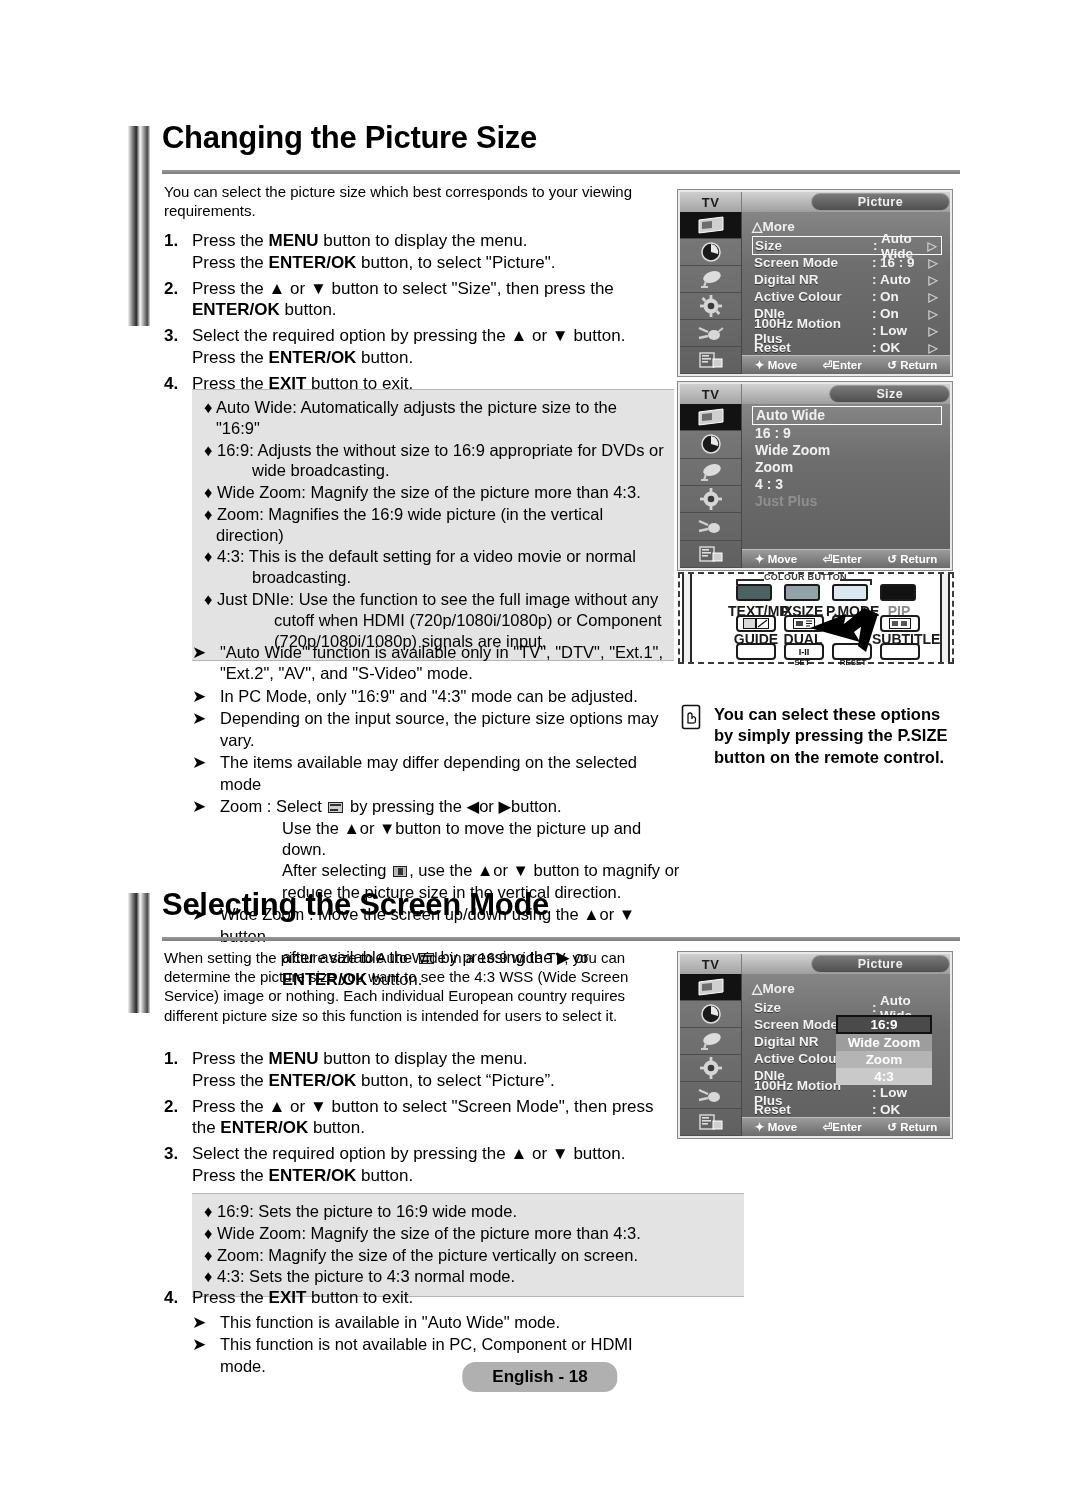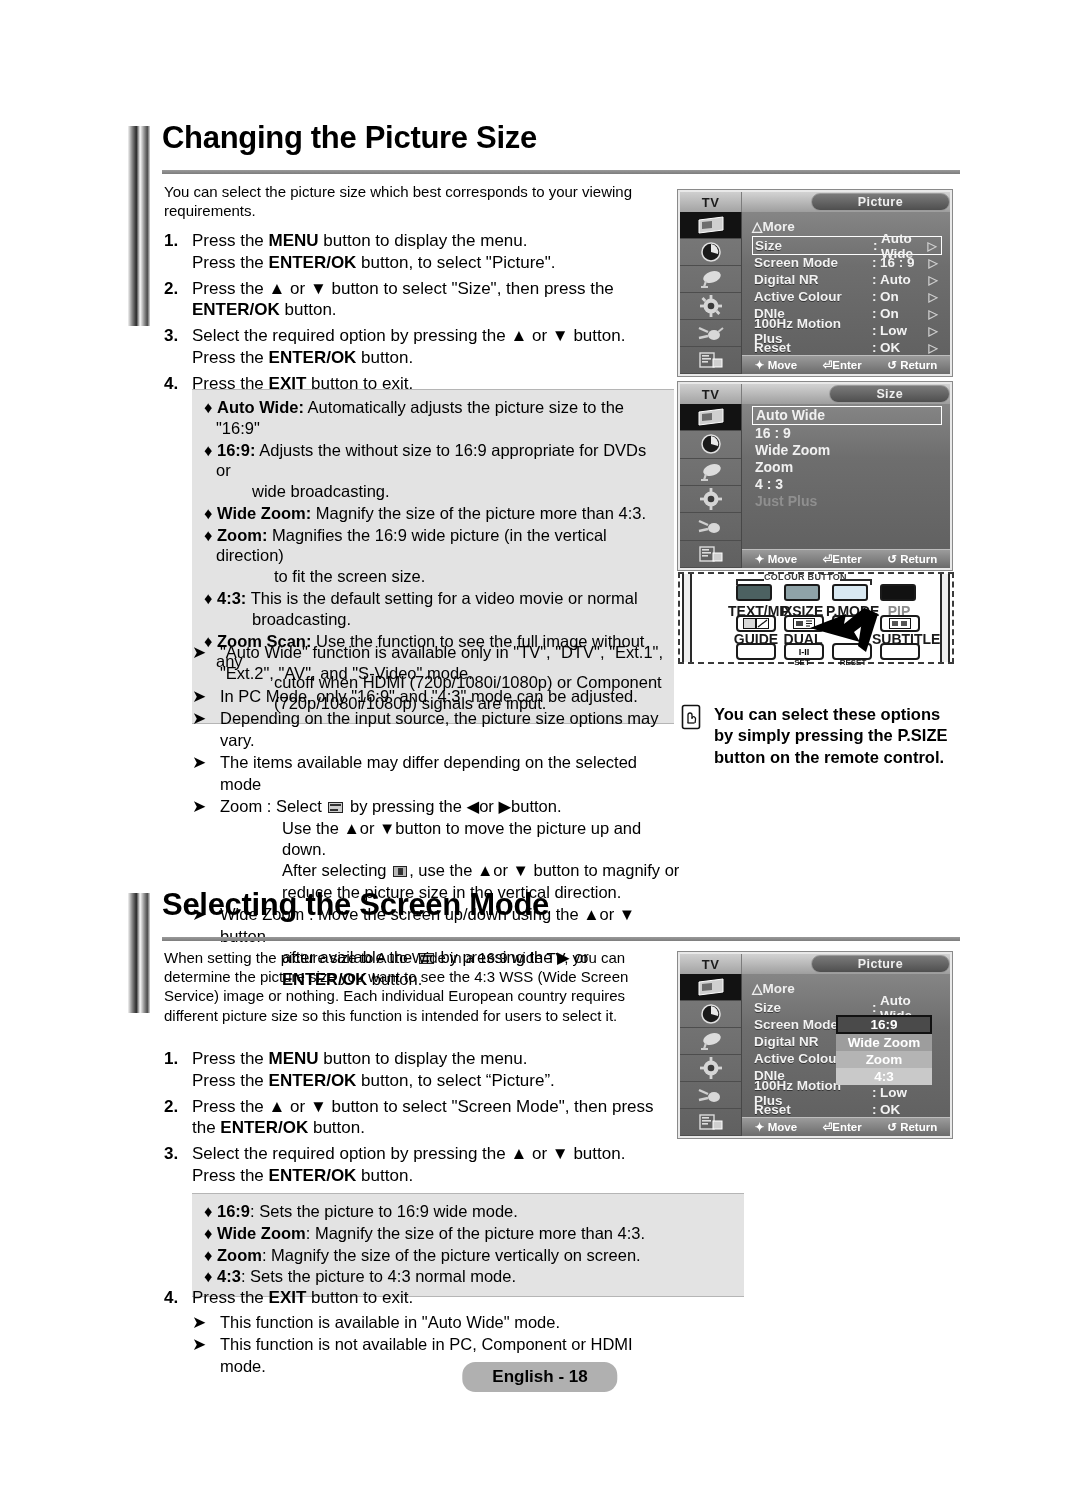--- a/index.html
+++ b/index.html
@@ -45,21 +45,21 @@
 
   
   .optbox {
     position:absolute;
     background:#e3e3e3;
     border-top:1px solid #b5b5b5;
     border-bottom:1px solid #b5b5b5;
     padding:7px 10px 8px 12px;
   }
   .opt { font-size:16.5px; line-height:1.26; margin-bottom:1px; text-indent:-12px; padding-left:12px; }
-  .opt .lbl { font-weight:bold; }
+  .opt .lbl { font-weight:normal; }
   .opt .ind { display:block; text-indent:0; padding-left:58px; }
   .opt .ind2 { display:block; text-indent:0; padding-left:36px; }
 
   
   .notes { position:absolute; }
   .note { display:flex; font-size:16.5px; line-height:1.3; margin-bottom:1px; }
   .note-ic { width:28px; flex:none; font-size:17px; line-height:1.25; }
   .note-tx { flex:1; }
   .note-tx .ind { display:block; padding-left:62px; }
   .glyph {
@@ -231,28 +231,27 @@
     </div>
     <div class="opt">
       ♦ <span class="lbl">16:9:</span><span> Adjusts the without size to 16:9 appropriate for DVDs or</span>
       <span class="ind2">wide broadcasting.</span>
     </div>
     <div class="opt">
       ♦ <span class="lbl">Wide Zoom:</span><span> Magnify the size of the picture more than 4:3.</span>
     </div>
     <div class="opt">
       ♦ <span class="lbl">Zoom:</span><span> Magnifies the 16:9 wide picture (in the vertical direction)</span>
-      <span class="ind">to fit the screen size.</span>
     </div>
     <div class="opt">
       ♦ <span class="lbl">4:3:</span><span> This is the default setting for a video movie or normal</span>
       <span class="ind2">broadcasting.</span>
     </div>
     <div class="opt">
-      ♦ <span class="lbl">Zoom Scan:</span><span> Use the function to see the full image without any</span>
+      ♦ <span class="lbl">Just DNIe:</span><span> Use the function to see the full image without any</span>
       <span class="ind">cutoff when HDMI (720p/1080i/1080p) or Component</span>
       <span class="ind">(720p/1080i/1080p) signals are input.</span>
     </div>
   </div>
 
   <div class="notes" style="left:192px; top:642px; width:488px;">
     <div class="note">
       <div class="note-ic">➤</div>
       <div class="note-tx">
         <span>"Auto Wide" function is available only in "TV", "DTV",  "Ext.1",</span><br>

